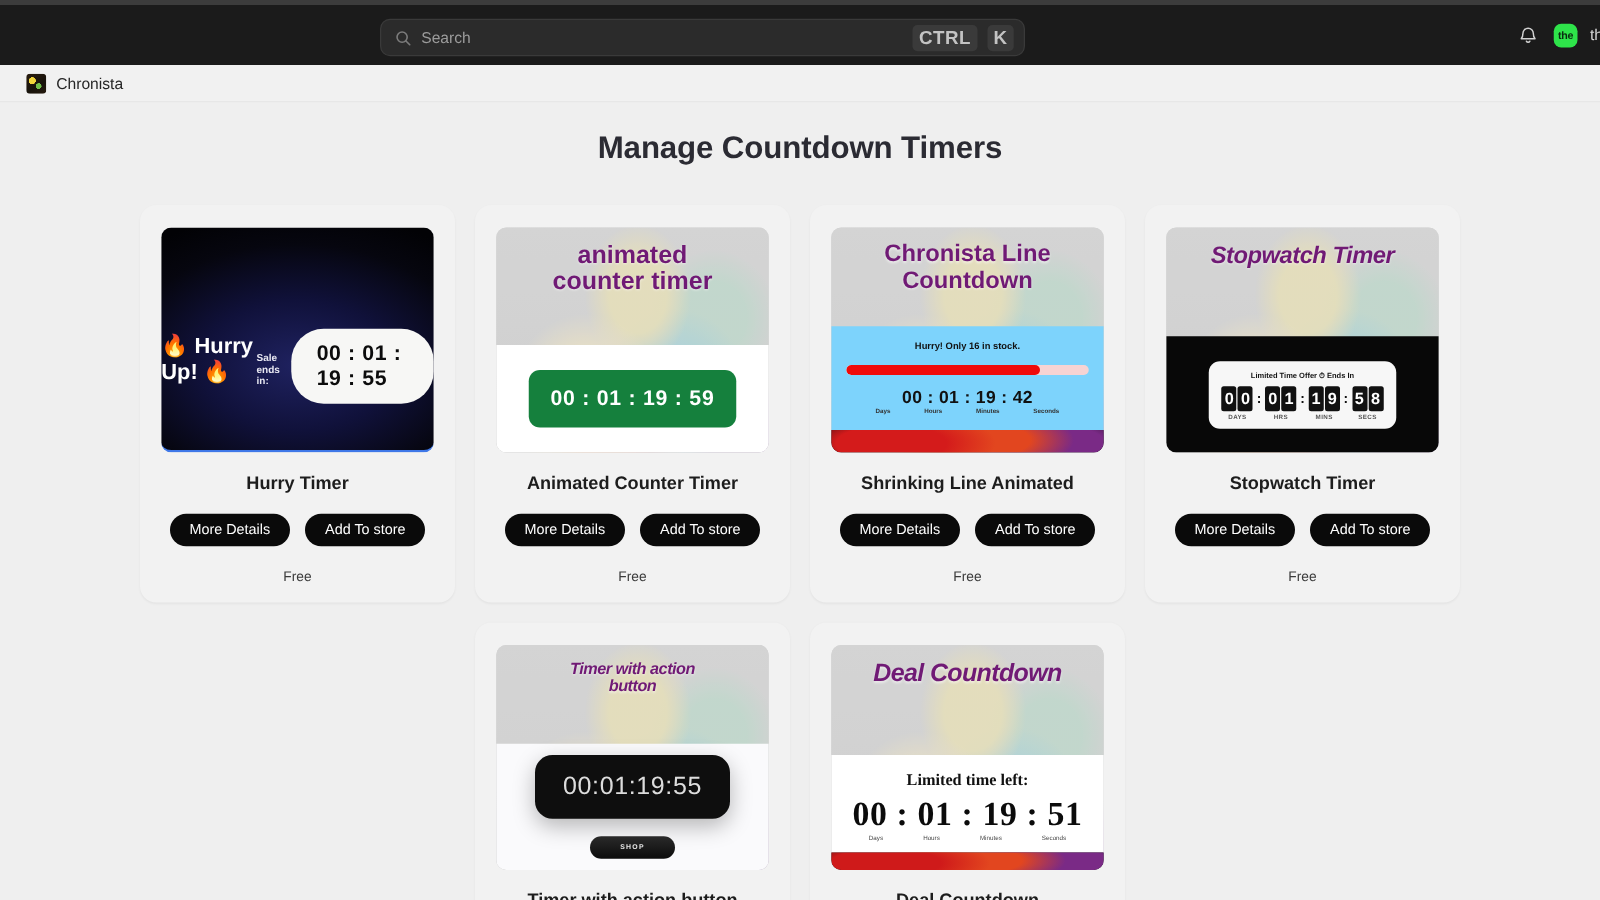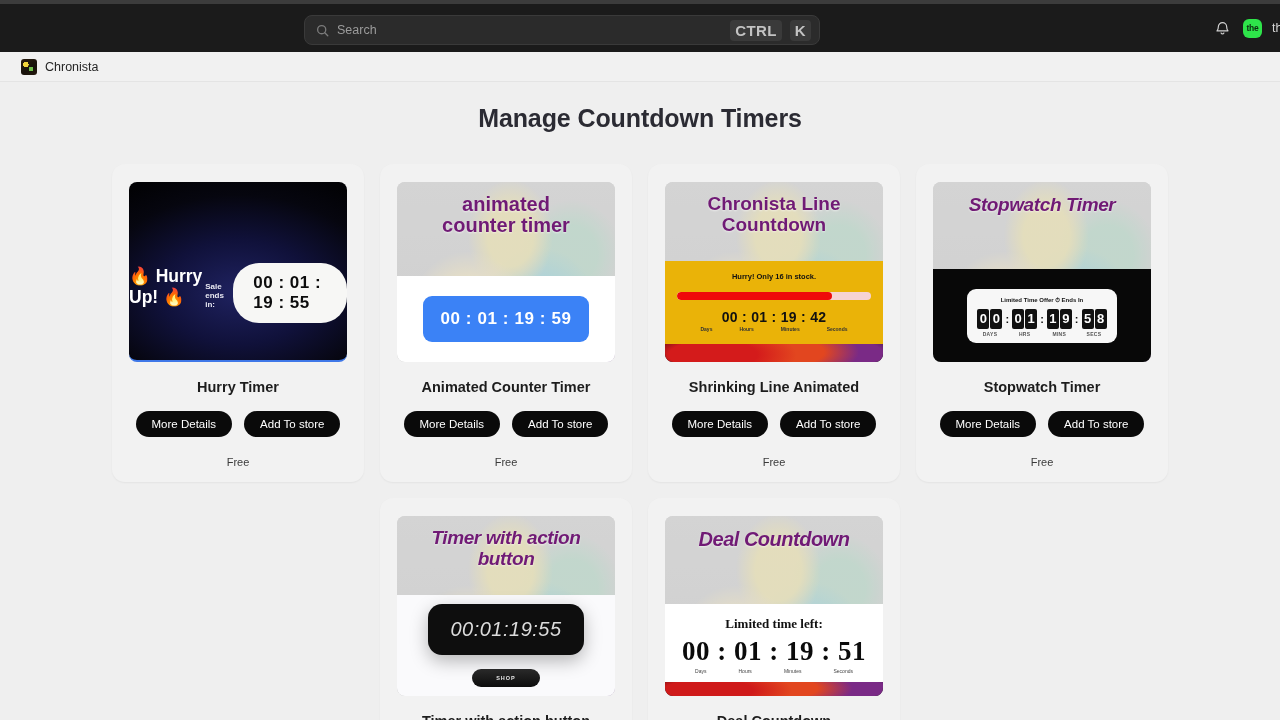--- a/index.html
+++ b/index.html
@@ -193,31 +193,31 @@
   }
 
   
   .pv2-head { font-size: 20px; font-weight: 800; line-height: 1.05; }
   .pv2-body {
     position: absolute; left:0; right:0; bottom:0; height: 86px;
     background: #fff; z-index: 4;
     display: flex; align-items: center; justify-content: center;
   }
   .pv2-box {
-    background: #3b82f6; color: #fff;
+    background: #15803d; color: #fff;
     border-radius: 9px;
     padding: 13px 17px;
     font-size: 17px; font-weight: 700; letter-spacing: .6px;
   }
 
   
   .pv3-head { font-size: 19px; font-weight: 800; line-height: 1.1; }
   .pv3-body {
     position: absolute; left:0; right:0; top: 79px; height: 83px;
-    background: #eab308; z-index: 4;
+    background: #7dd3fc; z-index: 4;
     padding: 11px 12px 0 12px; text-align: center;
   }
   .pv3-stock { font-size: 7.5px; font-weight: 700; color: #111; }
   .pv3-track {
     margin: 11px 0 0 0; height: 8px;
     background: #f6d3d3; border-radius: 6px; overflow: hidden;
   }
   .pv3-fill { height: 100%; background: #ef0a0a; border-radius: 6px; }
   .pv3-time { margin-top: 9px; font-size: 14px; font-weight: 700; color: #111; letter-spacing: .3px; }
   .pv3-labels {
@@ -253,34 +253,33 @@
     background: #111; color: #fff;
     font-size: 13px; font-weight: 700;
     width: 12px; height: 20px;
     display: flex; align-items: center; justify-content: center;
     border-radius: 2px;
   }
   .pv4-lbl { font-size: 5px; color: #555; font-weight: 700; margin-top: 2px; letter-spacing: .3px; }
   .pv4-sep { color: #111; font-size: 11px; font-weight: 700; padding-top: 4px; }
 
   
-  .pv5-head { font-size: 19px; font-weight: 800; font-style: italic; line-height: 1.1; letter-spacing: -.4px; }
+  .pv5-head { font-size: 13px; font-weight: 800; font-style: italic; line-height: 1.1; letter-spacing: -.4px; }
   .pv5-body {
     position: absolute; left:0; right:0; top: 79px; bottom: 0;
     background: #fafafc; z-index: 4;
     display: flex; flex-direction: column; align-items: center; justify-content: center;
     gap: 14px;
   }
   .pv5-box {
     background: #0e0e0e; color: #dcdcdc;
     border-radius: 14px;
     padding: 14px 22px;
     font-size: 20px; letter-spacing: .5px;
     box-shadow: 0 6px 18px rgba(0,0,0,.28);
-    font-style: italic;
   }
   .pv5-shop {
     background: linear-gradient(180deg, #2a2a2a, #0c0c0c);
     color: #e6e6e6;
     border: none; border-radius: 20px;
     font-size: 5.5px; font-weight: 700; letter-spacing: 1px;
     padding: 6px 24px; cursor: pointer;
     font-family: "Liberation Sans", sans-serif;
   }
 

